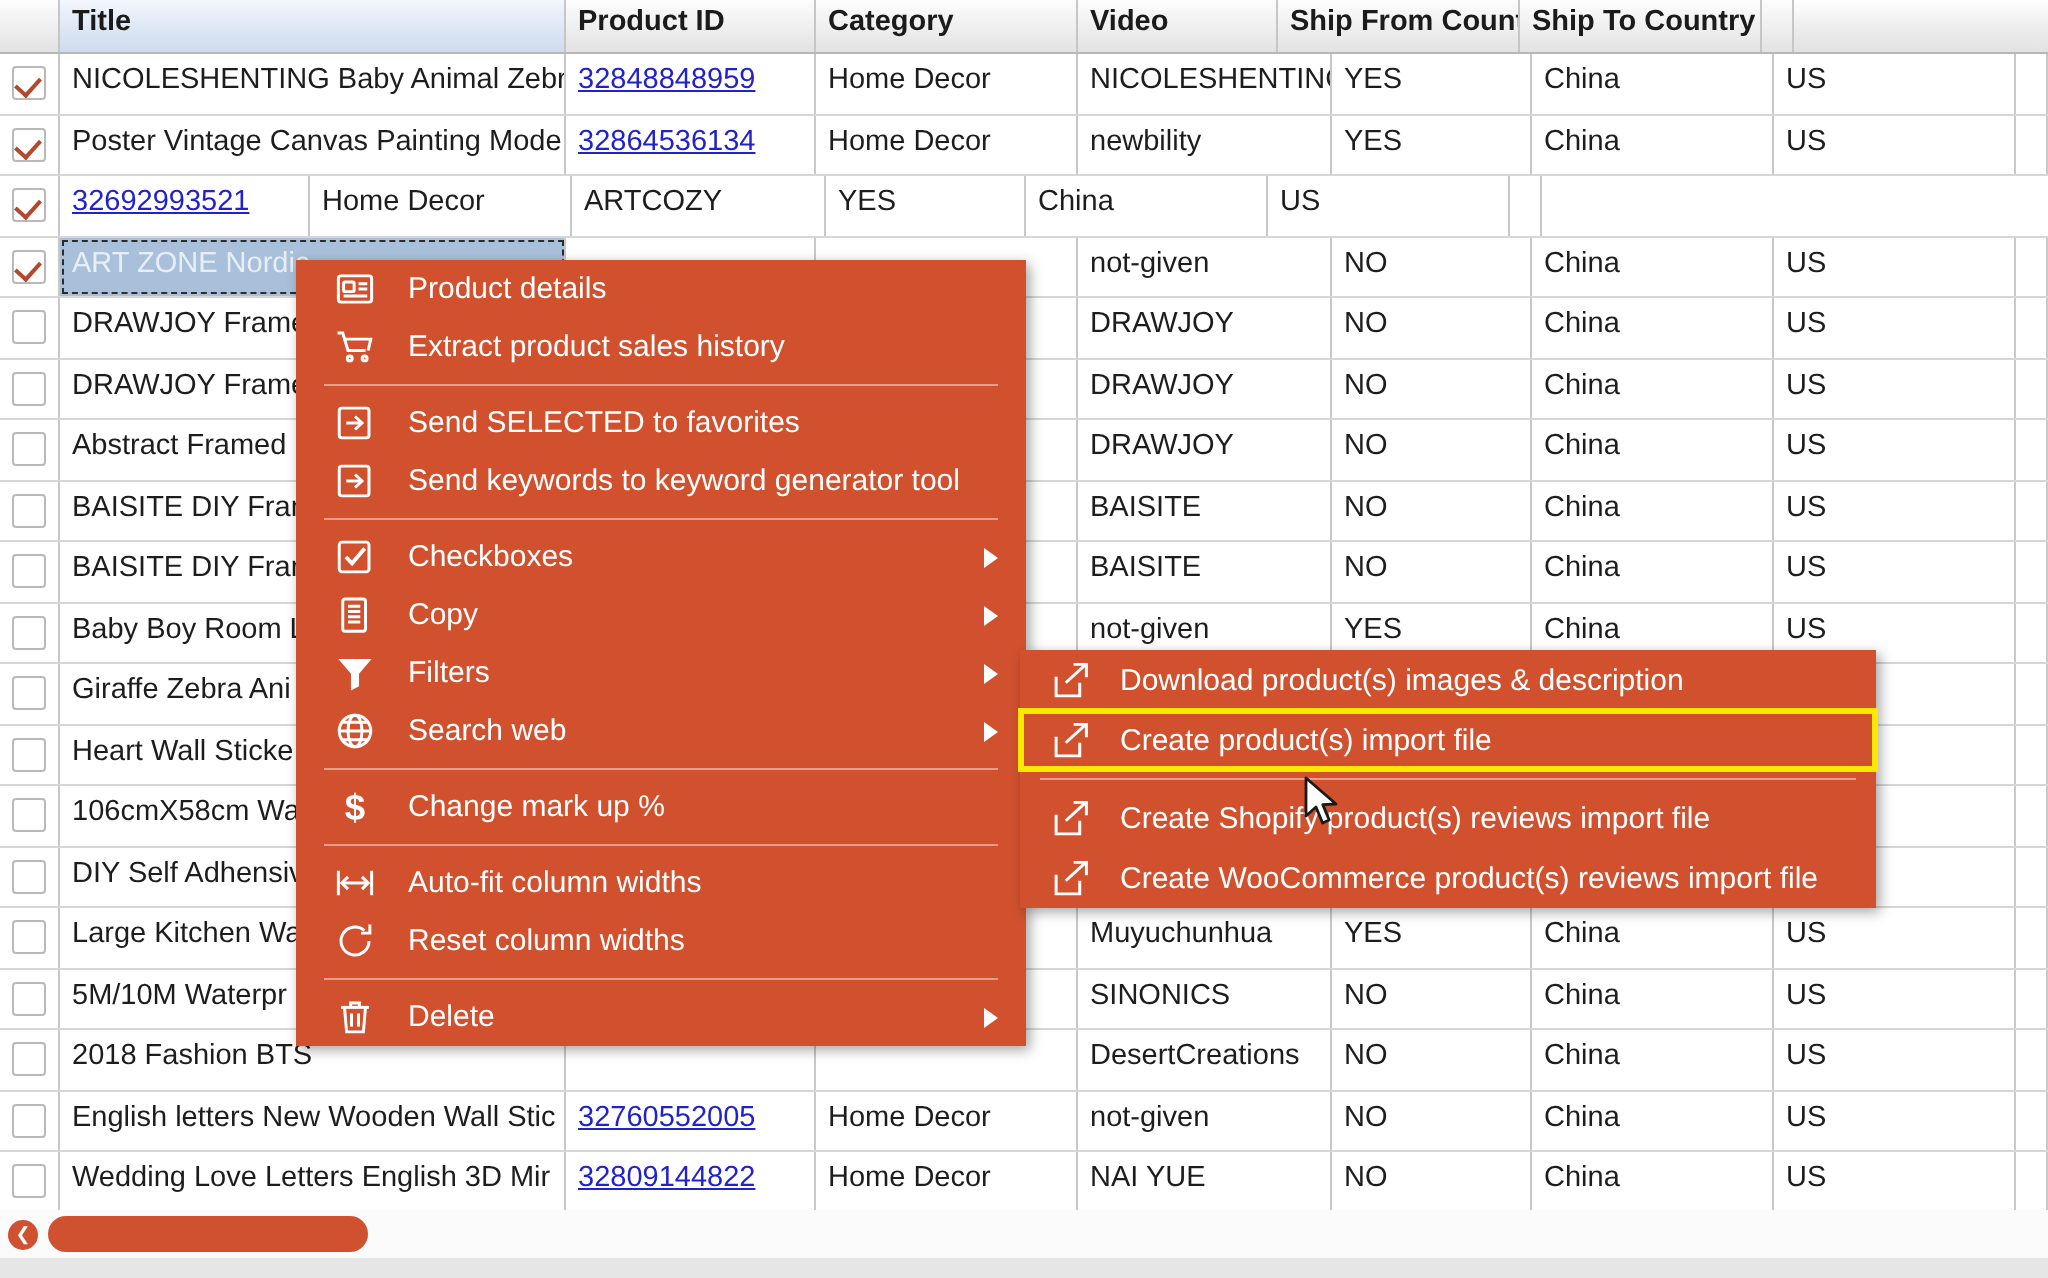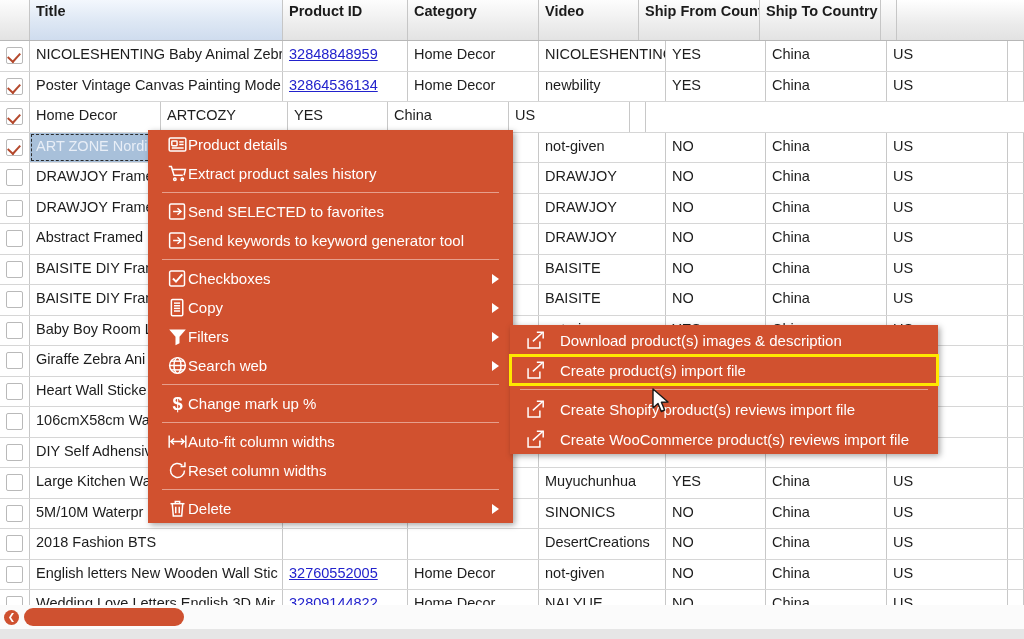--- a/index.html
+++ b/index.html
@@ -6,21 +6,21 @@
   body{
     width:1024px;height:639px;overflow:hidden;
     font-family:"Liberation Sans","DejaVu Sans",sans-serif;
     background:#ffffff;
     -webkit-font-smoothing:antialiased;
   }
   #app{position:relative;width:1024px;height:639px;overflow:hidden;background:#fff;}
 
   
   .grid{position:absolute;left:0;top:0;width:1024px;height:610px;overflow:hidden;background:#fff;}
-  .grid-header{display:flex;height:41px;background:linear-gradient(#ffffff,#ebebeb 60%,#e2e2e2);
+  .grid-header{display:flex;height:27px;background:linear-gradient(#ffffff,#ebebeb 60%,#e2e2e2);
                border-bottom:1px solid #b7b7b7;box-sizing:border-box;}
   .hcell{box-sizing:border-box;border-right:1px solid #c6c6c6;padding:3px 0 0 6px;
          font-size:14.5px;font-weight:bold;color:#1b1b1b;white-space:nowrap;overflow:hidden;
          background:linear-gradient(#fdfdfd,#ededed 60%,#e3e3e3);}
   .hcell.sel{background:linear-gradient(#f3f7fd,#dde7f4 55%,#cfdcee);}
   .hcell.blank{background:linear-gradient(#fdfdfd,#ededed 60%,#e3e3e3);}
 
   .rows{position:relative;}
   .row{display:flex;height:30.5px;box-sizing:border-box;border-bottom:1px solid #d6d6d6;background:#fff;}
   .cell{box-sizing:border-box;border-right:1px solid #c8c8c8;padding:5px 0 0 6px;
@@ -41,21 +41,21 @@
   .hscroll .lbtn{position:absolute;left:4px;top:5px;width:15px;height:15px;border-radius:50%;
       background:#cf5130;color:#fff;font-size:9px;line-height:15px;text-align:center;}
   .hscroll .thumb{position:absolute;left:24px;top:3px;width:160px;height:18px;border-radius:9px;background:#cf5130;}
   .bottom-strip{position:absolute;left:0;top:629px;width:1024px;height:10px;background:#e6e6e6;}
 
   
   .menu{position:absolute;background:#d1512f;box-shadow:2px 2px 6px rgba(0,0,0,.35);}
   .menu.main{left:148px;top:130px;width:365px;}
   .menu.sub{left:510px;top:325px;width:428px;}
   .mitem{position:relative;display:flex;align-items:center;height:29px;
-         color:#ffffff;font-size:15px;padding-left:40px;box-sizing:border-box;white-space:nowrap;}
+         color:#ffffff;font-size:15px;padding-left:56px;box-sizing:border-box;white-space:nowrap;}
   .menu.sub .mitem{height:30px;padding-left:50px;}
   .mitem .ico{position:absolute;left:18px;top:50%;transform:translateY(-50%);
               width:22px;height:22px;display:flex;align-items:center;justify-content:center;}
   .menu.sub .mitem .ico{left:14px;}
   .mitem .arrow{position:absolute;right:14px;top:50%;transform:translateY(-50%);
         width:0;height:0;border-left:7px solid #ffffff;border-top:5px solid transparent;border-bottom:5px solid transparent;}
   .mitem.hl{outline:3px solid #ffe800;outline-offset:-2px;}
   .msep{height:1px;margin:4px 14px;background:rgba(255,255,255,.45);}
   .menu.sub .msep{margin:4px 10px;}
   svg{display:block;}
@@ -103,20 +103,21 @@
           <div class="cell" style="width: 127px; flex: 0 0 127px;">newbility</div>
           <div class="cell" style="width: 100px; flex: 0 0 100px;">YES</div>
           <div class="cell" style="width: 121px; flex: 0 0 121px;">China</div>
           <div class="cell" style="width: 121px; flex: 0 0 121px;">US</div>
           <div class="cell" style="width: 16px; flex: 0 0 16px;"></div>
         </div>
         <div class="row">
           <div class="cell chk" style="width: 30px; flex: 0 0 30px;">
             <div class="cbox checked"></div>
           </div>
+          <div class="cell" style="width: 125px; flex: 0 0 125px;"><a>32692993521</a></div>
           <div class="cell" style="width: 131px; flex: 0 0 131px;">Home Decor</div>
           <div class="cell" style="width: 127px; flex: 0 0 127px;">ARTCOZY</div>
           <div class="cell" style="width: 100px; flex: 0 0 100px;">YES</div>
           <div class="cell" style="width: 121px; flex: 0 0 121px;">China</div>
           <div class="cell" style="width: 121px; flex: 0 0 121px;">US</div>
           <div class="cell" style="width: 16px; flex: 0 0 16px;"></div>
         </div>
         <div class="row">
           <div class="cell chk" style="width: 30px; flex: 0 0 30px;">
             <div class="cbox checked"></div>

